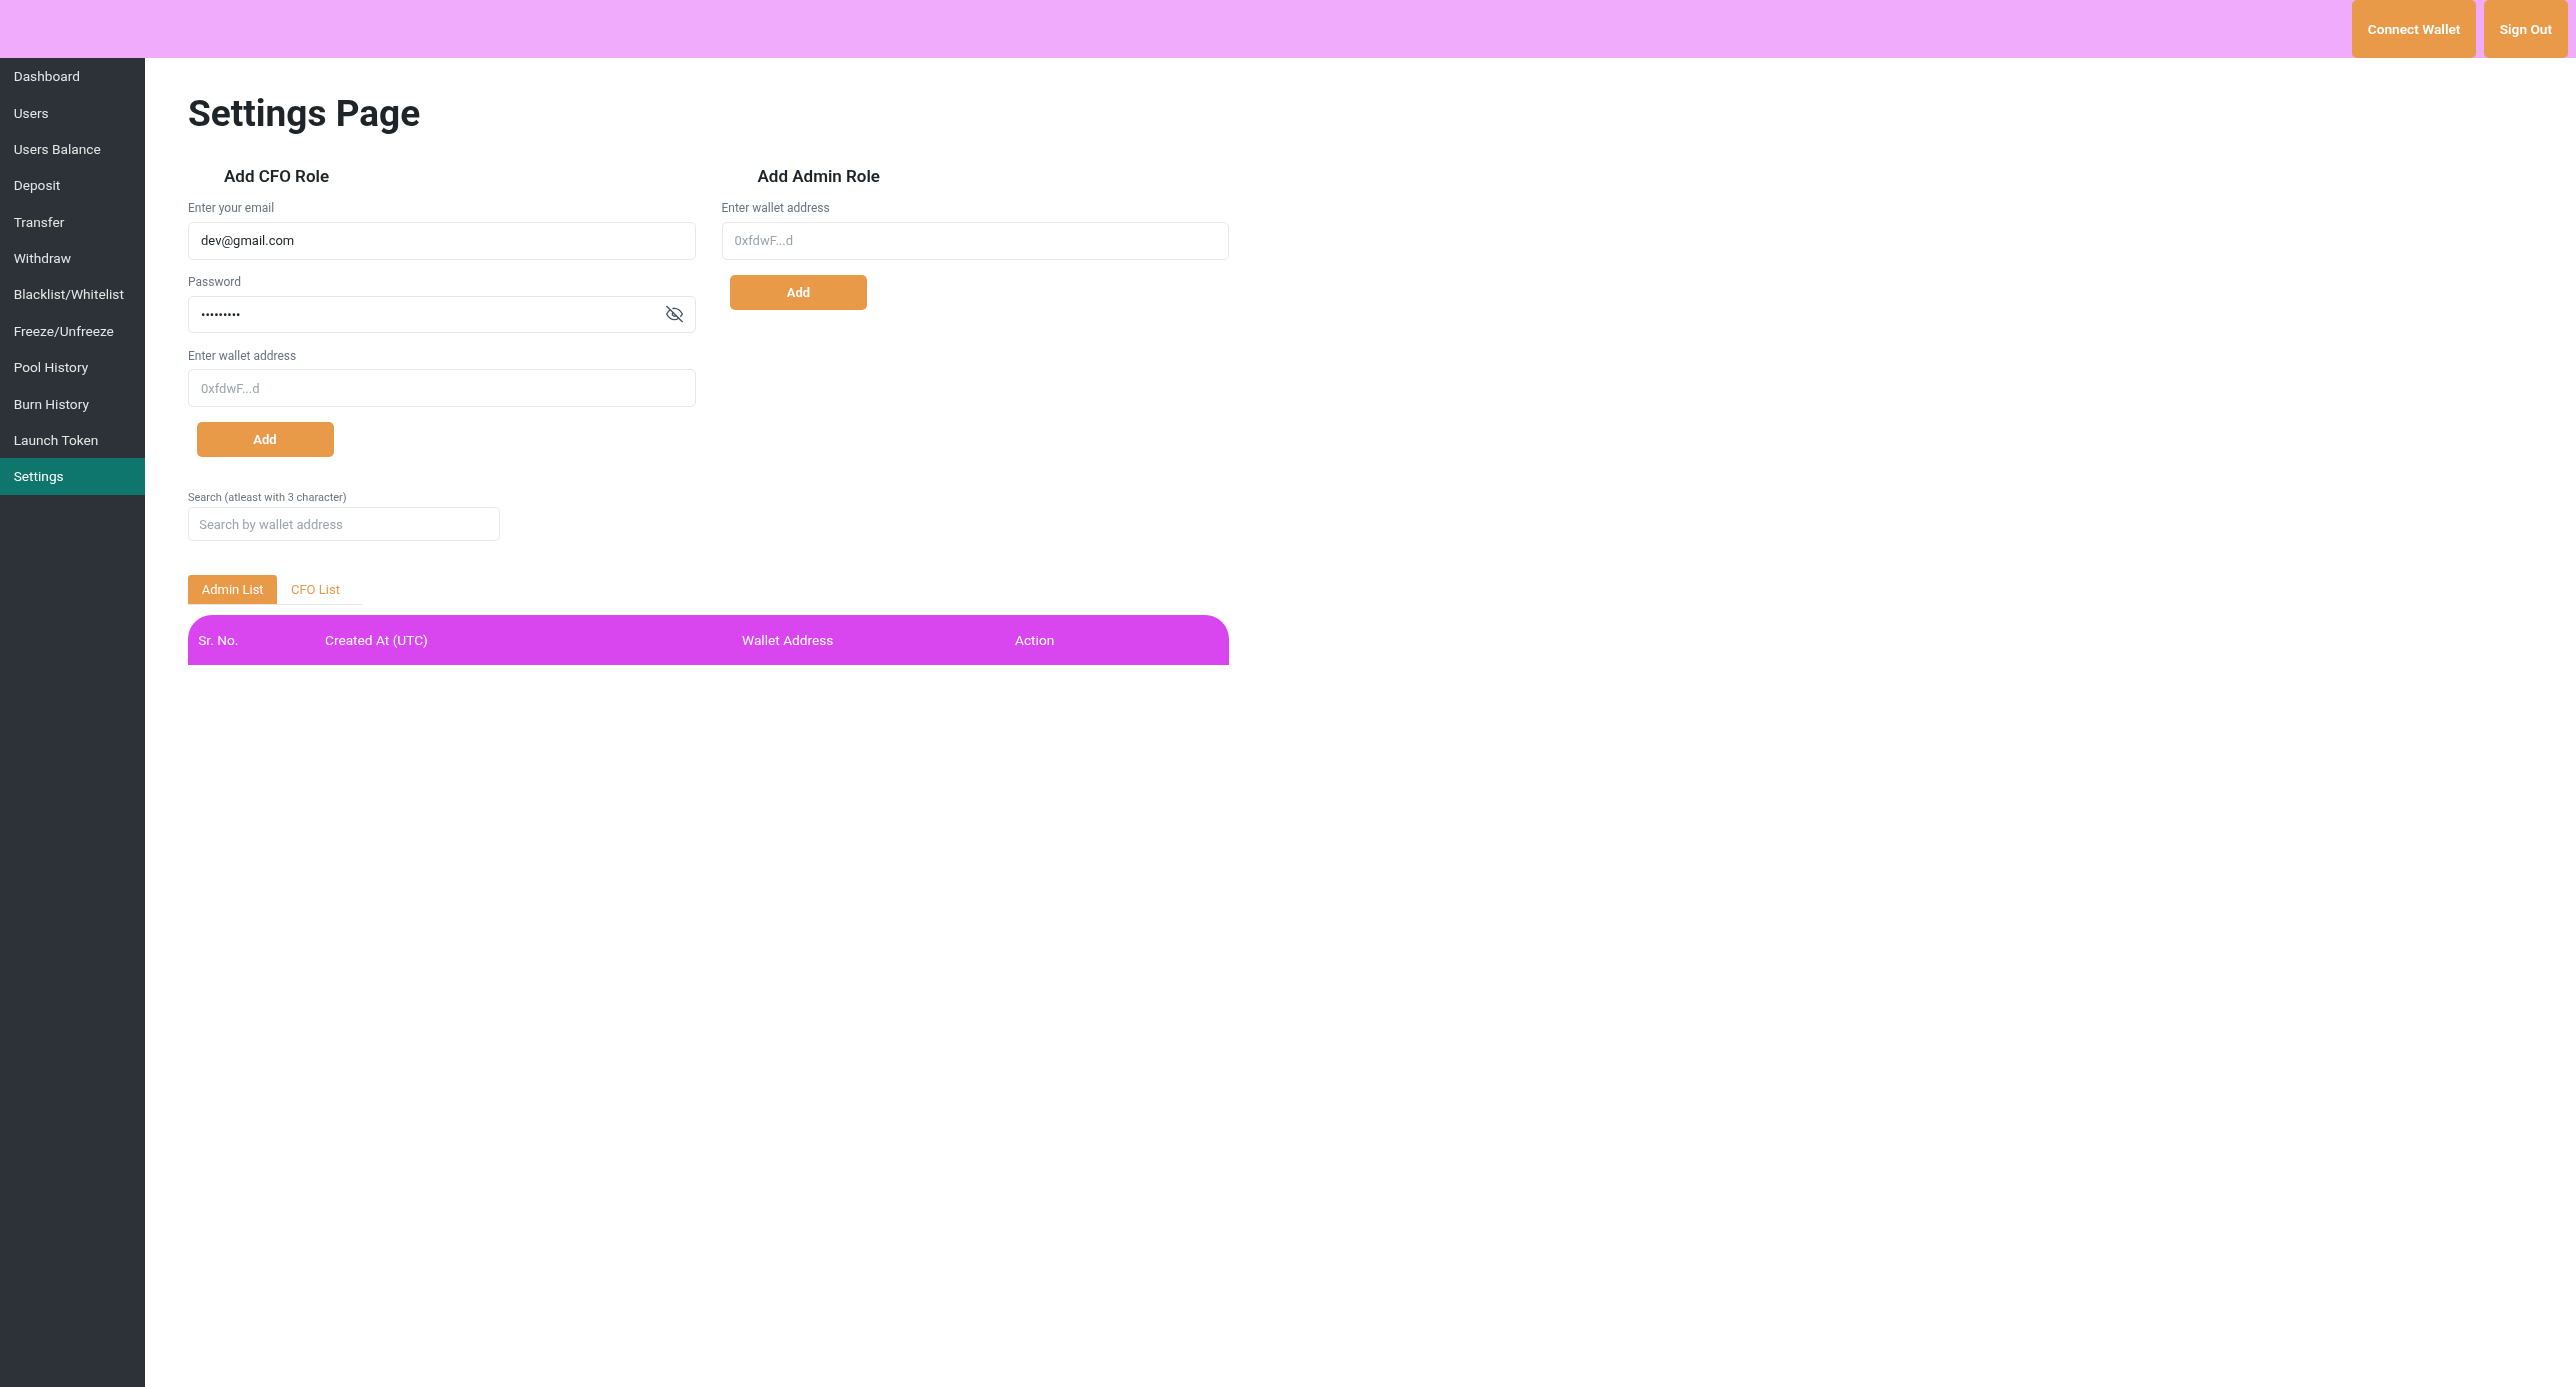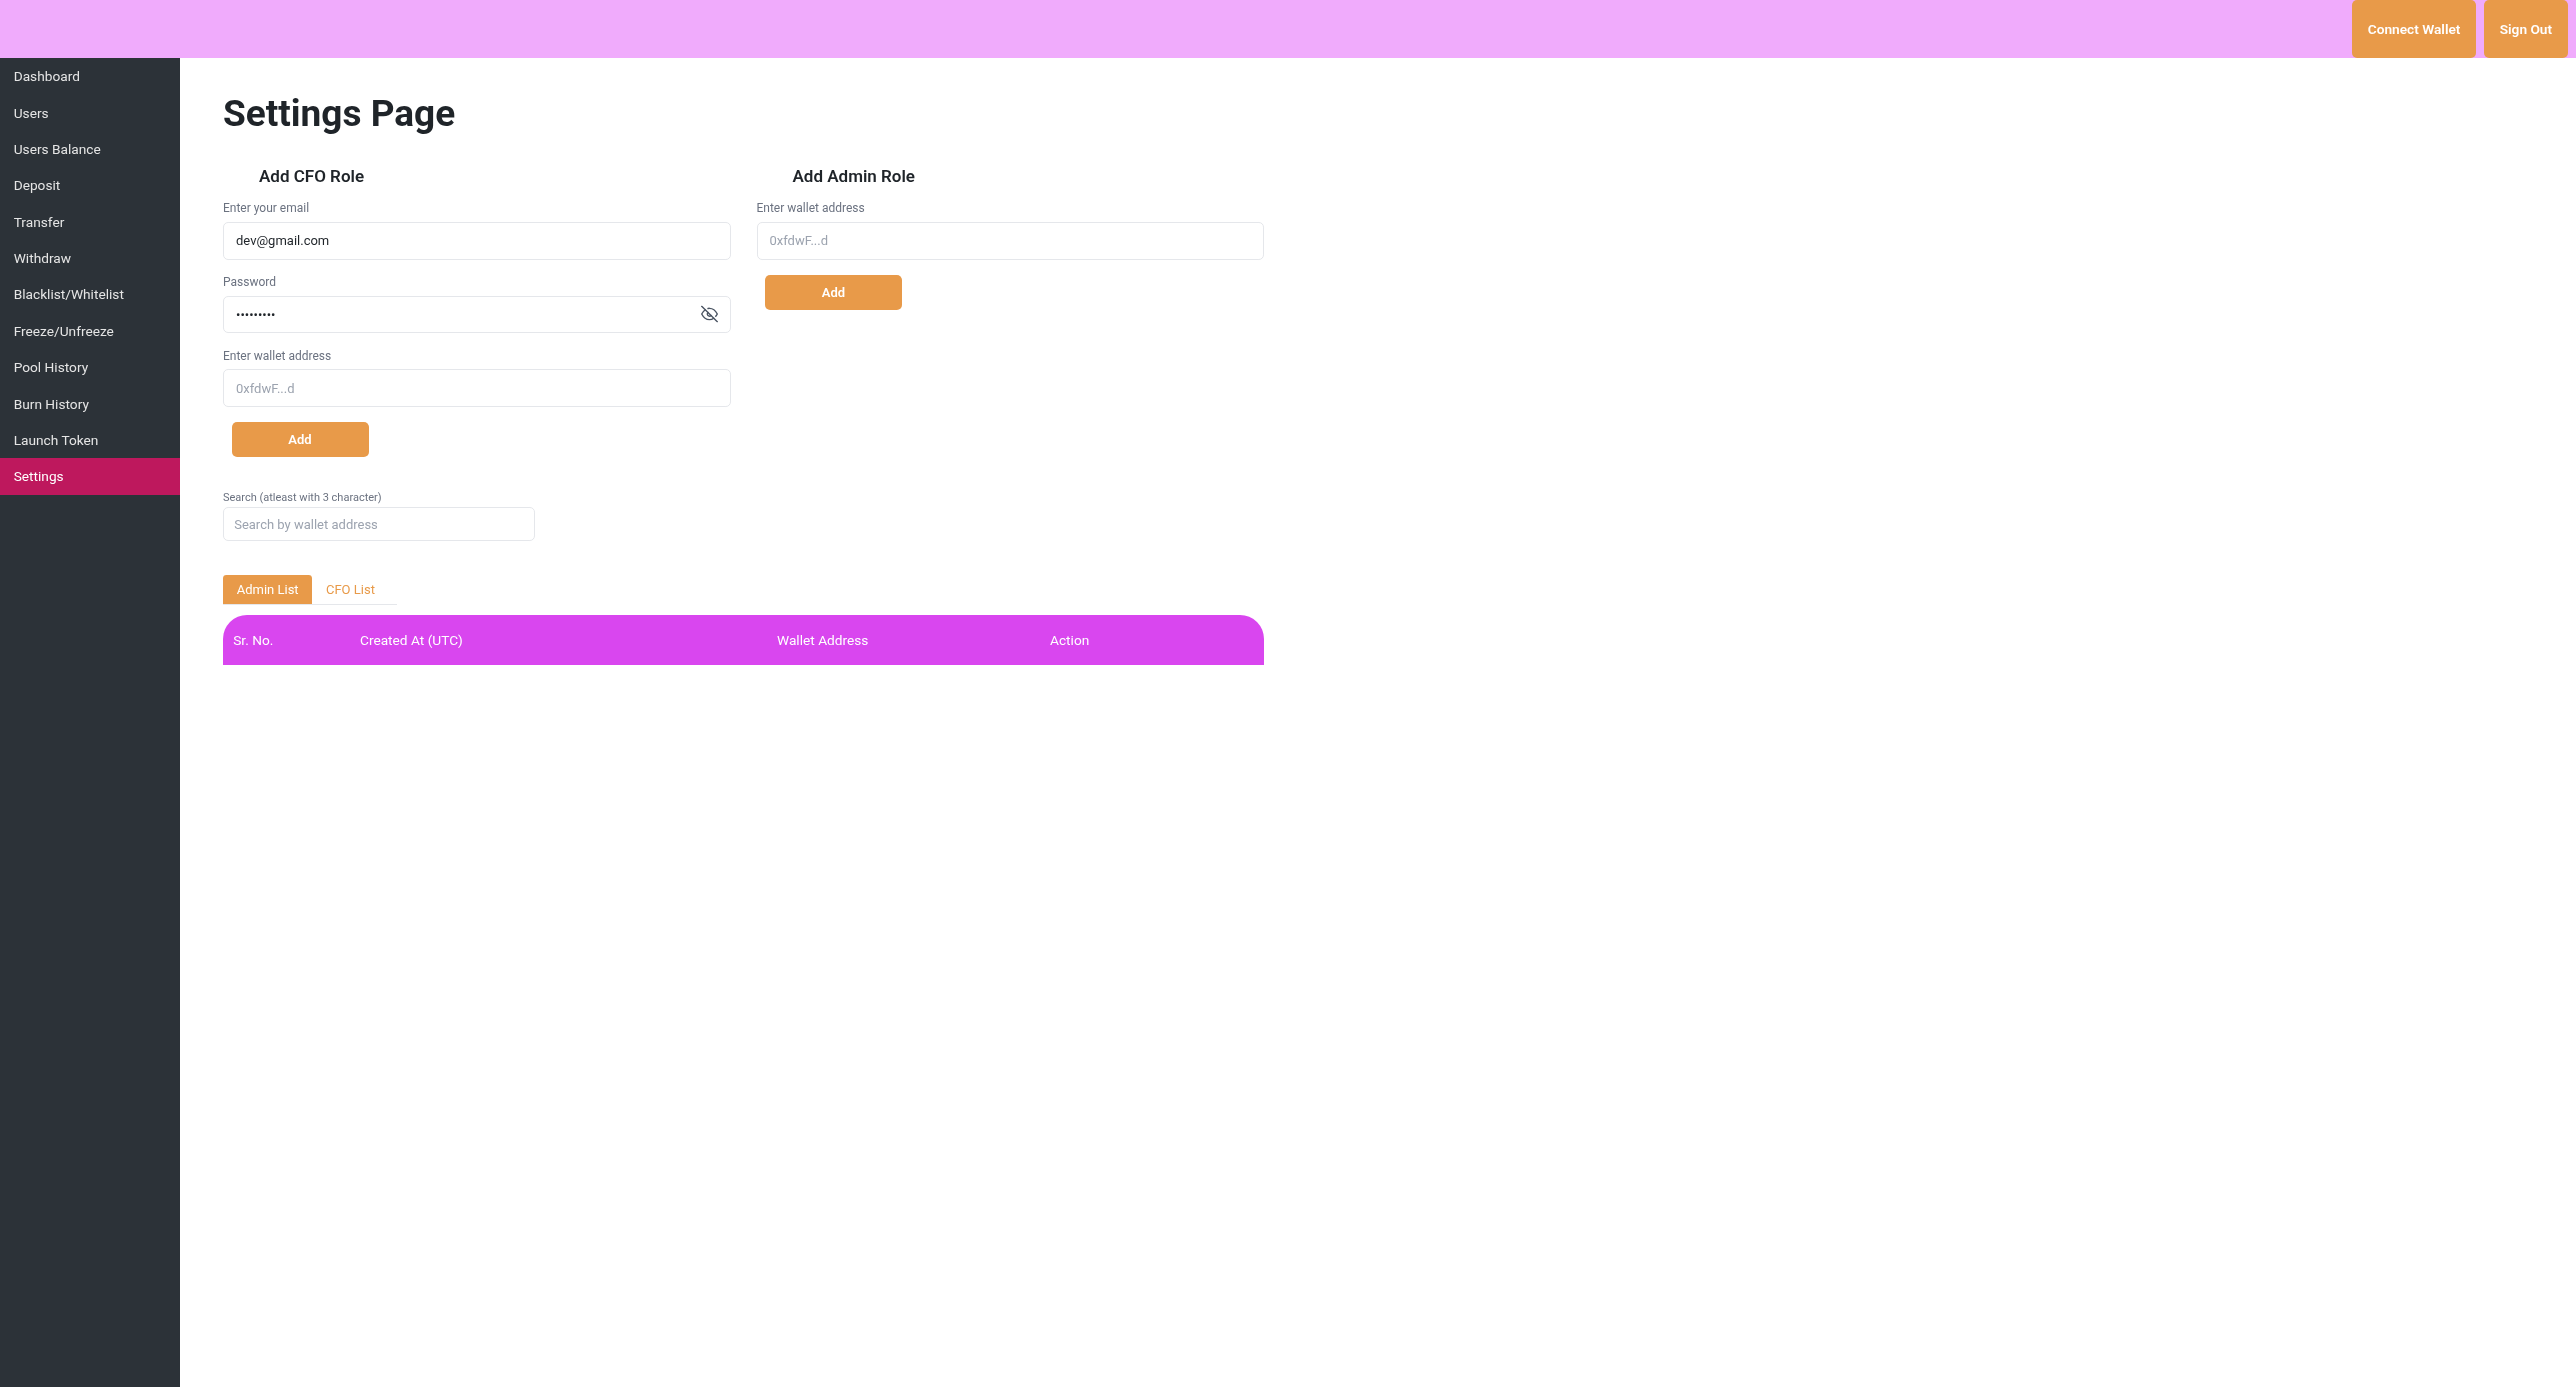--- a/index.html
+++ b/index.html
@@ -33,32 +33,32 @@
     .btn-small {
       padding: 10.2px 0;
       width: 137px;
       font-size: 13px;
     }
     .layout {
       display: flex;
       min-height: calc(100vh - 58px);
     }
     .sidebar {
-      width: 180px;
+      width: 145px;
       background: #2c3238;
       flex-shrink: 0;
     }
     .sidebar-item {
       color: #e5e5e5;
       padding: 10.2px 13.7px;
       font-size: 13.7px;
       cursor: pointer;
     }
     .sidebar-item.active {
-      background: #be185d;
+      background: #0f766e;
       color: #ffffff;
     }
     .content {
       flex: 1;
       padding: 34px 43px 34px 43px;
       max-width: 1127px;
     }
     .page-title {
       font-size: 37px;
       font-weight: 700;

